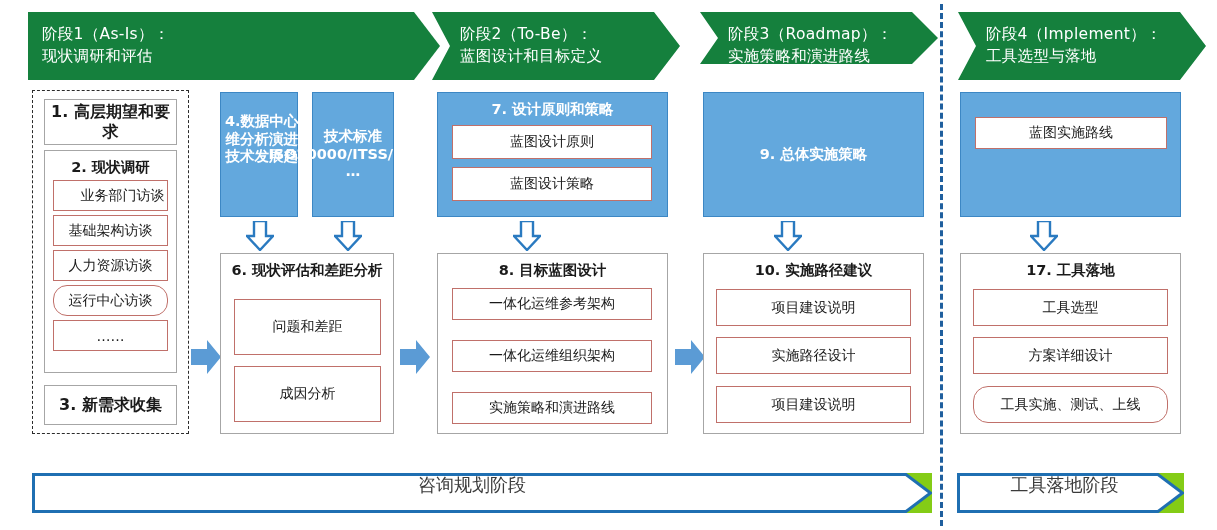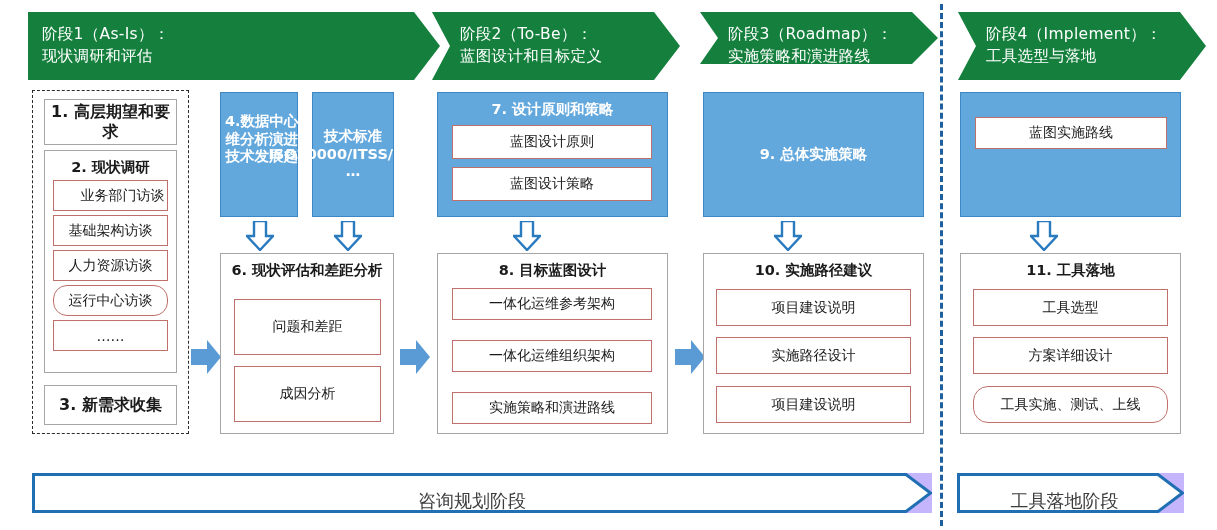--- a/index.html
+++ b/index.html
@@ -83,22 +83,22 @@
   }
 
   
   .divider{
     position:absolute;width:0;border-left:3.5px dashed #1f5f9e;
   }
 
   
   .bottom-band{
     position:absolute;box-sizing:border-box;
-    background:#c4b5fd;
-    display:flex;align-items:flex-end;justify-content:center;
+    background:#84cc16;
+    display:flex;align-items:flex-start;justify-content:center;
     font-family:"DejaVu Serif","Liberation Serif",serif;
     font-size:18px;color:#3b3b3b;
   }
   .bottom-band .bandtext{position:relative;z-index:2;}
   .bandshape{position:absolute;left:0;top:0;width:100%;height:100%;z-index:1;}
 </style>
 </head>
 <body>
 
 <div id="stage">
@@ -231,21 +231,21 @@
   <div class="subbox" style="left:975px;top:117px;width:192px;height:32px;">蓝图实施路线</div>
 
   <div class="darrow" style="left:1030px;top:221px;">
     <svg width="28" height="30" viewBox="0 0 28 30">
       <polygon points="8,0 20,0 20,15 27,15 14,29 1,15 8,15" fill="#ffffff" stroke="#2a7ac0" stroke-width="2.4"></polygon>
     </svg>
   </div>
   <div class="ref-label" style="left:1067px;top:228px;">参考</div>
 
   <div class="dotted-panel" style="left:960px;top:253px;width:221px;height:181px;">
-    <div class="panel-title" style="top:7px;">11. 工具落地</div>
+    <div class="panel-title" style="top:7px;">17. 工具落地</div>
   </div>
   <div class="subbox" style="left:973px;top:289px;width:195px;height:37px;">工具选型</div>
   <div class="subbox" style="left:973px;top:337px;width:195px;height:37px;">方案详细设计</div>
   <div class="subbox" style="left:973px;top:386px;width:195px;height:37px;border-radius:15px;">工具实施、测试、上线</div>
 
   <div class="bottom-band" style="left:32px;top:473px;width:900px;height:40px;">
     <svg class="bandshape" viewBox="0 0 900 40" preserveAspectRatio="none">
       <polygon points="1.5,1.5 874,1.5 898.5,20 874,38.5 1.5,38.5" fill="#ffffff" stroke="#1f6fb2" stroke-width="3"></polygon>
     </svg>
     <span class="bandtext" style="margin-left:-20px;">咨询规划阶段</span>

